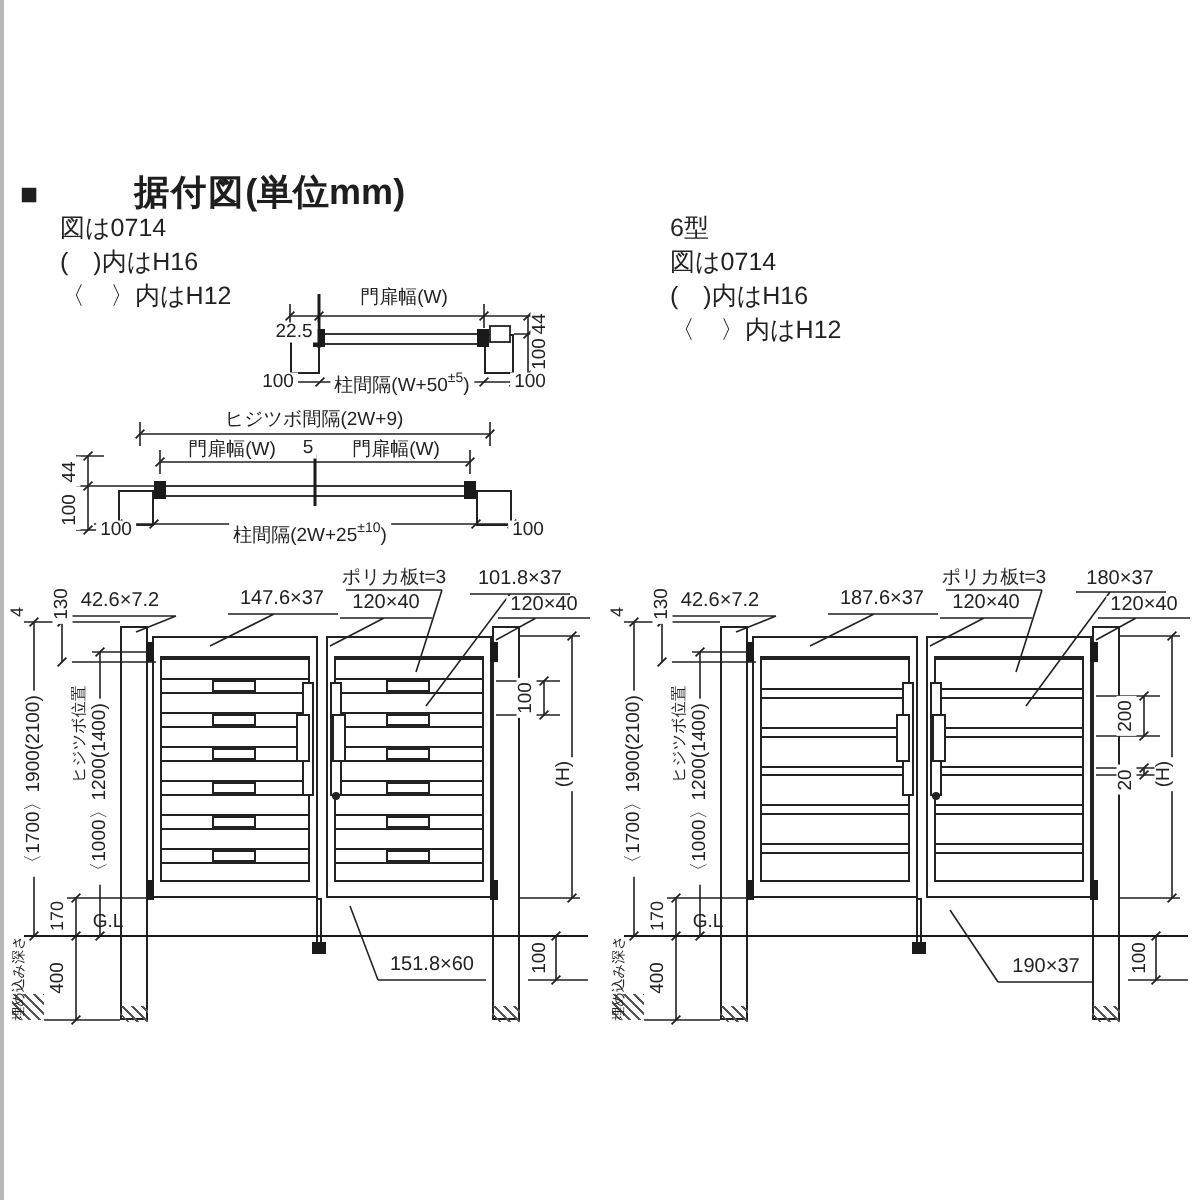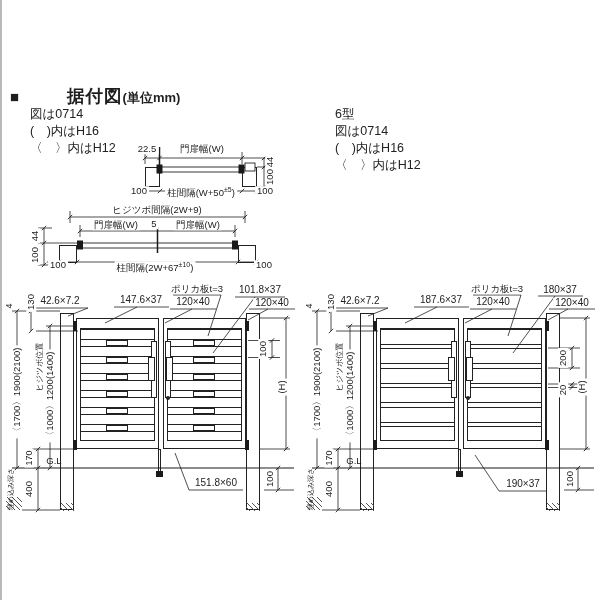--- a/index.html
+++ b/index.html
@@ -39,21 +39,21 @@
   .lbl { z-index:3; }
 </style>
 </head>
 <body>
 
 <div id="page">
 
   <div class="abs" style="left:8px; top:84px; display:flex; align-items:baseline; z-index:3;">
     <span style="font-size:15px; font-weight:bold;">■</span>
     <span style="font-size:17.5px; font-weight:bold; letter-spacing:1px;padding-left:48px;">据付図</span>
-    <span style="font-size:13px; font-weight:bold;">(単位mm)</span>
+    <span style="font-size:18px; font-weight:bold;">(単位mm)</span>
   </div>
 
   <div class="hdr" style="left:28px; top:106px; z-index:3;">
     <div>図は0714</div>
     <div>(　)内はH16</div>
     <div>〈　〉内はH12</div>
   </div>
   <div class="hdr" style="left:333px; top:106px; z-index:3;">
     <div>6型</div>
     <div>図は0714</div>
@@ -194,36 +194,36 @@
       M333.8,451.2 L338.2,446.8 M333.8,470.2 L338.2,465.8 M333.8,512.2 L338.2,507.8
       M567.8,350.2 L572.2,345.8 M567.8,370.2 L572.2,365.8
       M567.8,386.2 L572.2,381.8 M567.8,389.7 L572.2,385.3
       M581.8,320.2 L586.2,315.8 M581.8,451.2 L586.2,446.8
       M573.8,470.2 L578.2,465.8 M573.8,492.2 L578.2,487.8"></path>
 
     <path fill="none" stroke="#1a1a1a" stroke-width="1.5" d="M157.5,147 V174 M155.5,227 V253"></path>
     <path fill="none" stroke="#1a1a1a" stroke-width="1.1" d="M10,468 H292 M310,468 H592"></path>
   </svg>
 
-  <span class="t bg lbl" style="left:145px; top:149px;text-align:center;">22.5</span>
+  <span class="t bg lbl" style="left:145px; top:166px;text-align:center;">22.5</span>
   <span class="t bg lbl" style="left:200px; top:149px;">門扉幅(W)</span>
   <span class="v bg lbl" style="left:268px; top:162px;">44</span>
   <span class="v bg lbl" style="left:268px; top:177px;">100</span>
   <span class="t bg lbl" style="left:137px; top:191px;">100</span>
   <span class="t bg lbl" style="left:199px; top:192px;"><span>柱間隔(W+50</span><span class="sup">±5</span><span>)</span></span>
   <span class="t bg lbl" style="left:263px; top:191px;">100</span>
 
   <span class="t bg lbl" style="left:155px; top:210px;">ヒジツボ間隔(2W+9)</span>
   <span class="t bg lbl" style="left:114px; top:225px;">門扉幅(W)</span>
   <span class="t bg lbl" style="left:152px; top:224px;">5</span>
   <span class="t bg lbl" style="left:196px; top:225px;">門扉幅(W)</span>
   <span class="v bg lbl" style="left:33px; top:236px;">44</span>
   <span class="v bg lbl" style="left:33px; top:255px;">100</span>
   <span class="t bg lbl" style="left:56px; top:265px;">100</span>
-  <span class="t bg lbl" style="left:153px; top:267px;"><span>柱間隔(2W+67</span><span class="sup">±10</span><span>)</span></span>
+  <span class="t bg lbl" style="left:153px; top:267px;"><span>柱間隔(2W+25</span><span class="sup">±10</span><span>)</span></span>
   <span class="t bg lbl" style="left:262px; top:265px;">100</span>
 
   <span class="v fs9 lbl" style="left:7px; top:306px;">4</span>
   <span class="v bg lbl" style="left:29px; top:302px;">130</span>
   <span class="t fs10 lbl" style="left:58px; top:301px;">42.6×7.2</span>
   <span class="t fs10 lbl" style="left:139px; top:300px;">147.6×37</span>
   <span class="t fs10 lbl" style="left:191px; top:302px;">120×40</span>
   <span class="t bg lbl" style="left:195px; top:289px;">ポリカ板t=3</span>
   <span class="t fs10 bg lbl" style="left:258px; top:290px;">101.8×37</span>
   <span class="t fs10 bg lbl" style="left:270px; top:303px;">120×40</span>

